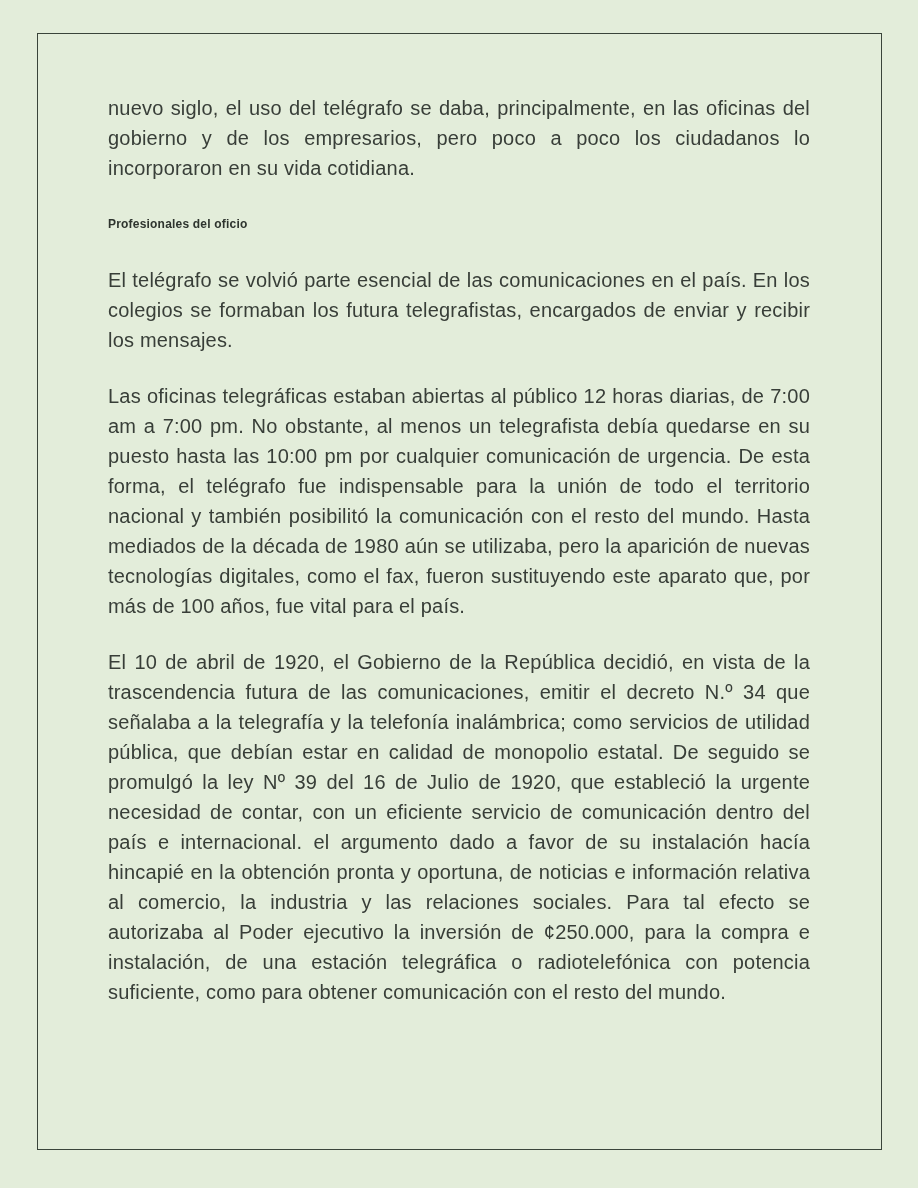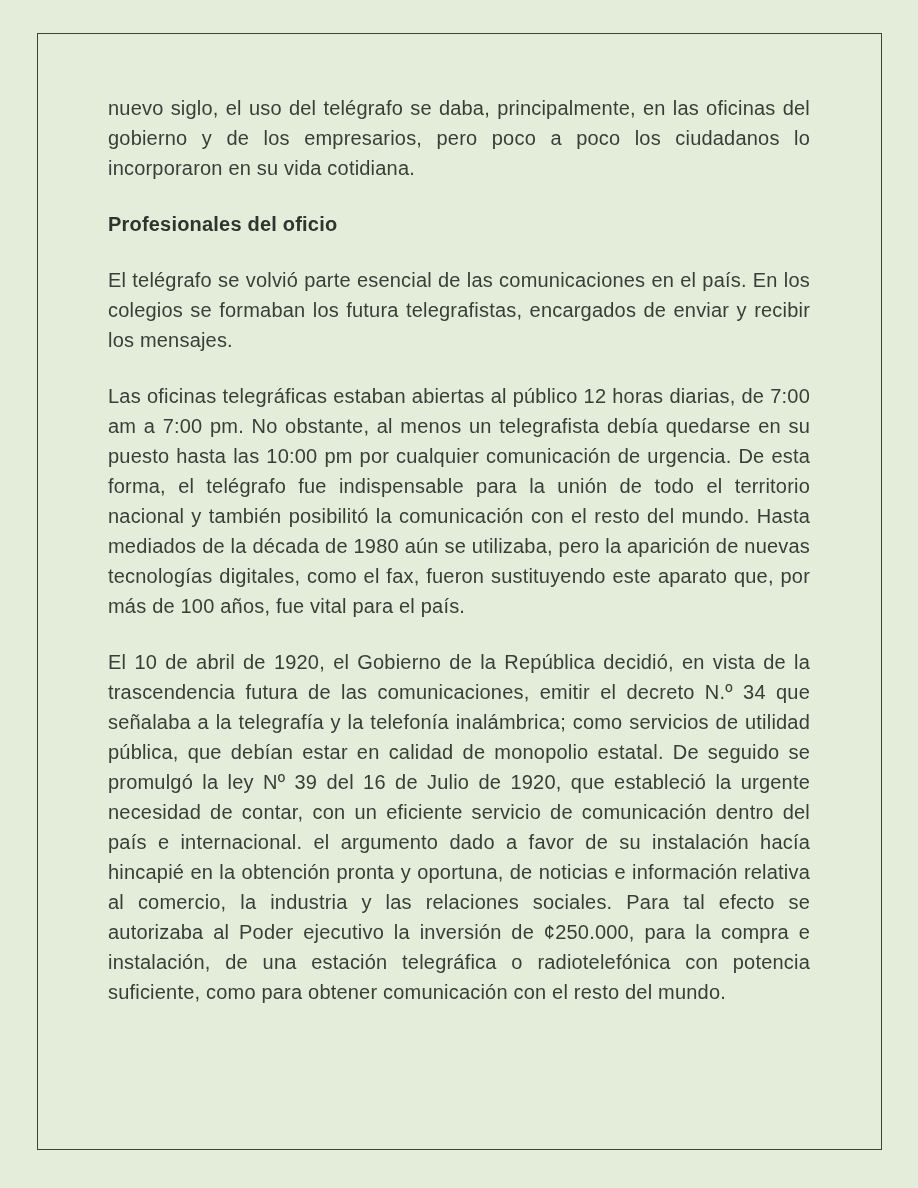--- a/index.html
+++ b/index.html
@@ -33,21 +33,21 @@
     font-size: 20px;
     line-height: 30px;
     letter-spacing: 0.2px;
     text-align: justify;
     text-justify: inter-word;
   }
   .content p.body {
     margin: 0 0 26px 0;
   }
   .content h2.heading {
-    font-size: 20px;
+    font-size: 12px;
     font-weight: bold;
     color: #2e342e;
     text-align: left;
     margin: 0 0 26px 0;
     letter-spacing: 0.2px;
   }
 </style>
 </head>
 <body>
 

